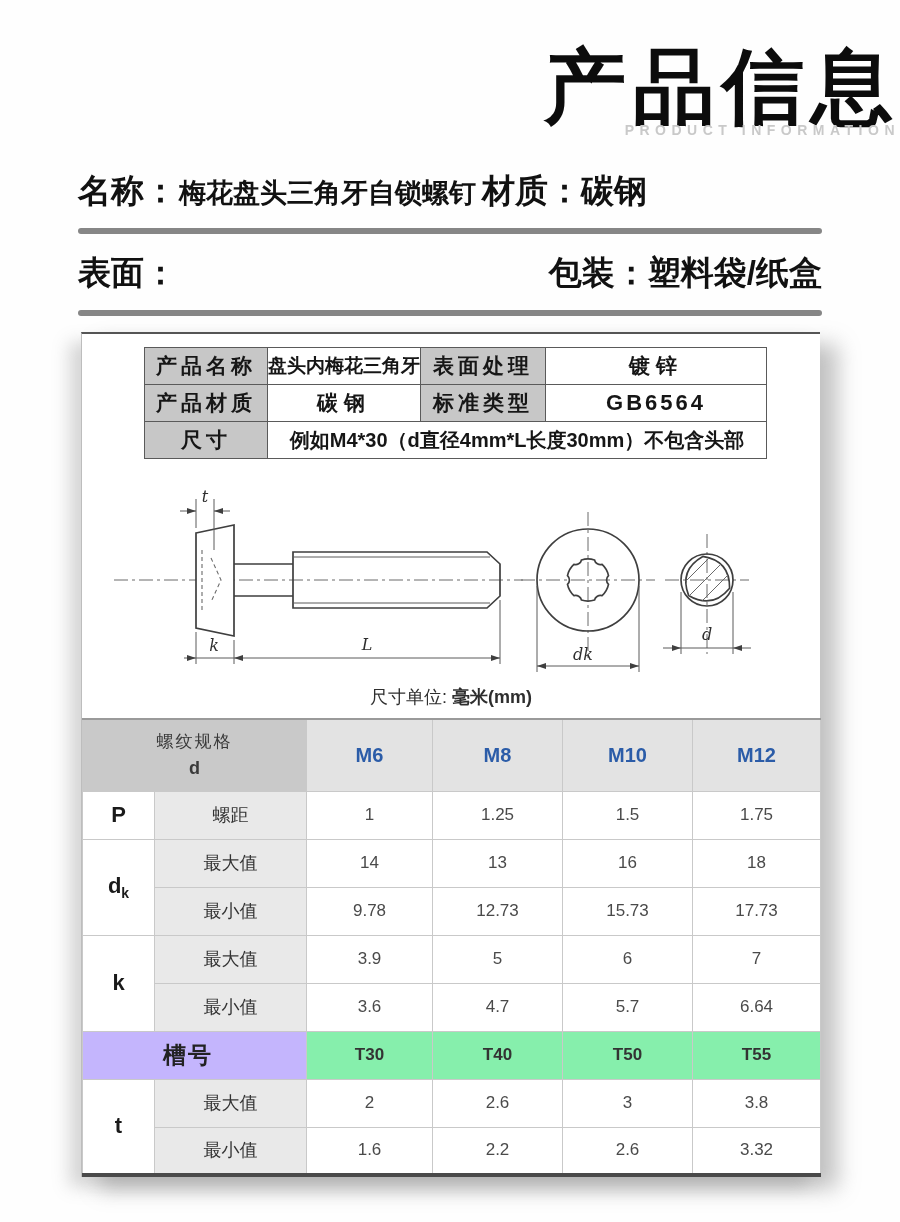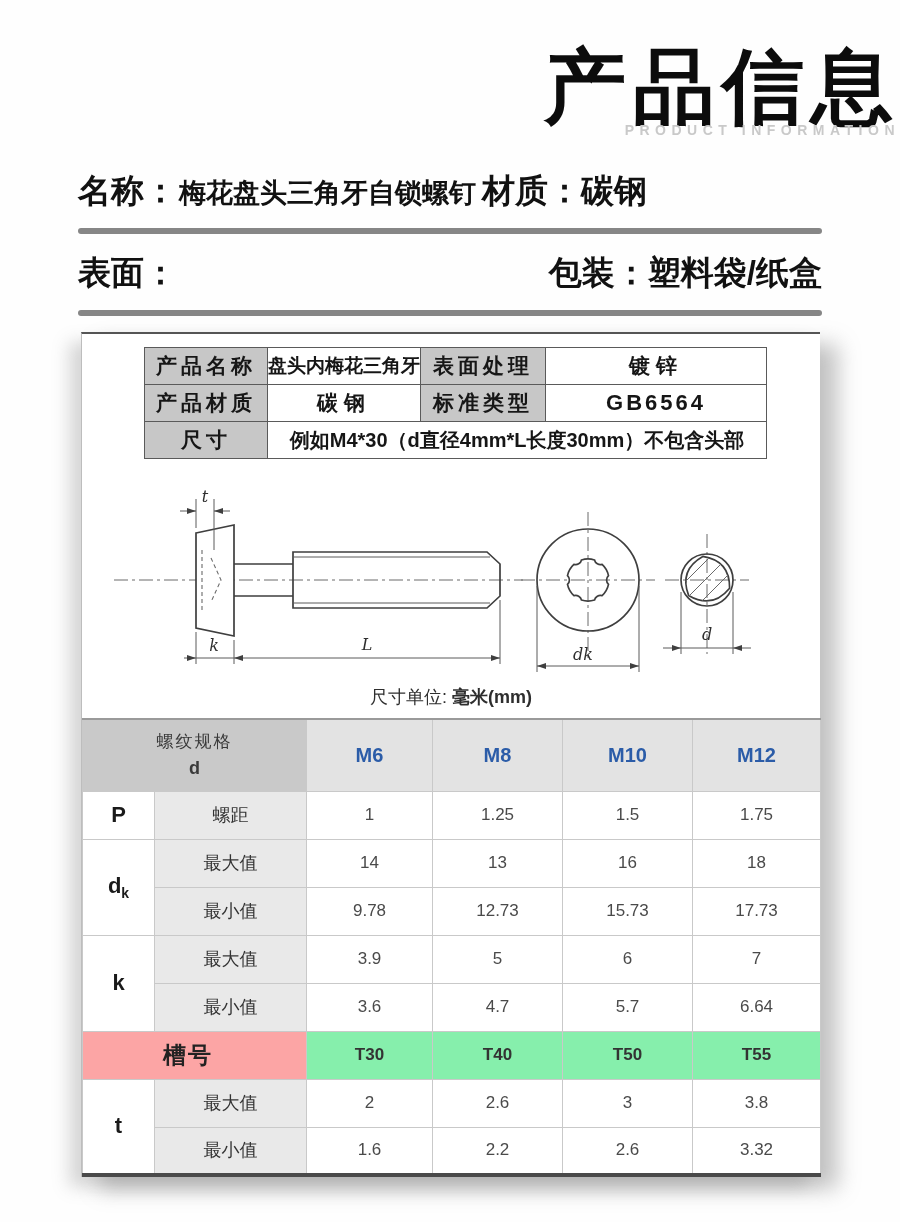--- a/index.html
+++ b/index.html
@@ -48,21 +48,21 @@
   .spec tr{height:48px;}
   .spec tr.head{height:72px;}
   .corner{background:#c9c9c9;color:#3a3a3a;font-size:17px;letter-spacing:2px;line-height:1.5;}
   .corner .d{font-weight:700;font-size:18px;letter-spacing:0;}
   .size{background:#e3e3e3;color:#2b5ca8;font-weight:700;font-size:20px;}
   .param{background:#ffffff;font-weight:700;font-size:22px;color:#1a1a1a;}
   .param sub{font-size:14px;}
   .sub{background:#e9e9e9;font-size:18px;color:#333;}
   .val{background:#ffffff;font-size:17px;color:#4a4a4a;}
   .valb{background:#86efac;font-size:17px;color:#333;font-weight:600;}
-  .slot-label{background:#fca5a5;font-weight:700;font-size:23px;color:#222;
+  .slot-label{background:#c4b5fd;font-weight:700;font-size:23px;color:#222;
               text-align:left !important;padding-left:80px !important;letter-spacing:2px;}
 
   
   .ol{fill:none;stroke:#3f3f3f;stroke-width:1.7;}
   .olw{fill:#fff;stroke:#3f3f3f;stroke-width:1.7;}
   .thin{fill:none;stroke:#5a5a5a;stroke-width:1;}
   .cl{fill:none;stroke:#6a6a6a;stroke-width:1;stroke-dasharray:14 4 3 4;}
   .dash{fill:none;stroke:#6a6a6a;stroke-width:1.1;stroke-dasharray:4 3;}
   .ah{fill:#3f3f3f;stroke:none;}
   .dimtxt{font-family:"DejaVu Serif","Liberation Serif",serif;font-style:italic;

